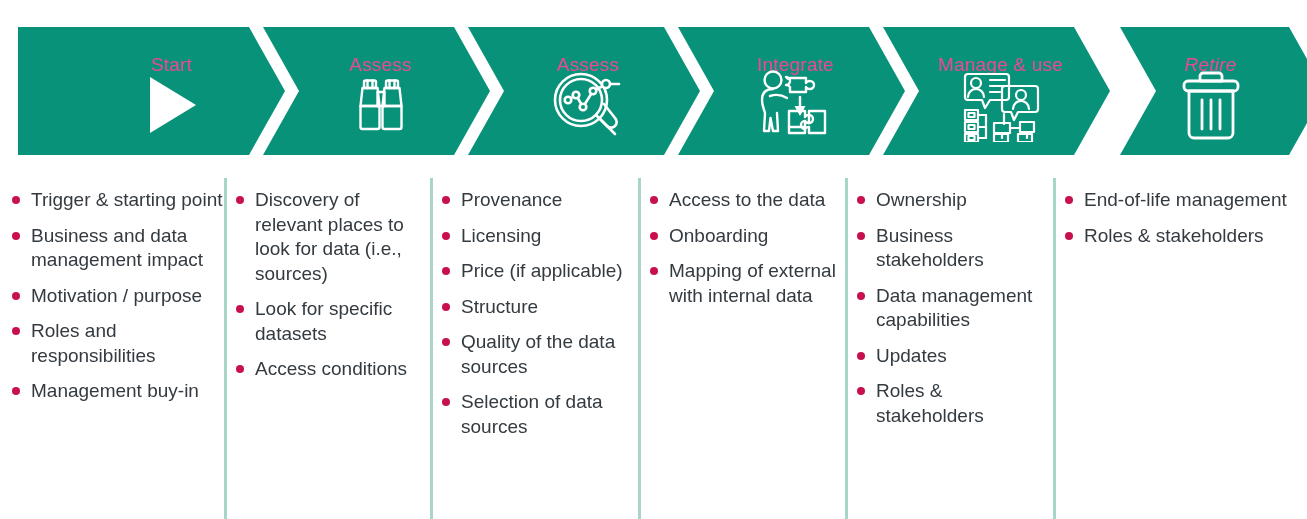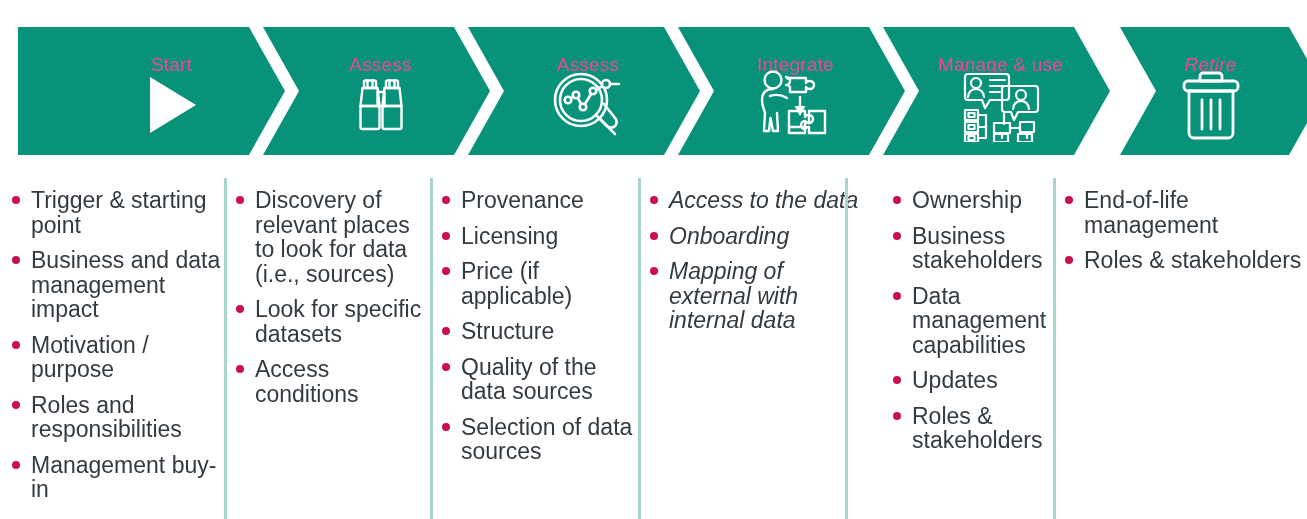--- a/index.html
+++ b/index.html
@@ -96,21 +96,21 @@
     list-style: none;
     margin: 0;
     padding: 0;
     position: relative;
   }
   ul.bullets li {
     position: relative;
     padding-left: 31px;
     margin-bottom: 11px;
     color: #333a40;
-    font-size: 23px;
+    font-size: 19px;
     line-height: 24.5px;
     font-family: "Liberation Sans", sans-serif;
   }
   ul.bullets li .dot {
     position: absolute;
     left: 12px;
     top: 8px;
     width: 8px;
     height: 8px;
     border-radius: 50%;
@@ -271,29 +271,29 @@
       </ul>
     </div>
     <div class="col" style="left: 224px; width: 206px;">
       <div class="rule"></div>
       <ul class="bullets">
         <li><span class="dot"></span><span>Discovery of relevant places to look for data (i.e., sources)</span></li>
         <li><span class="dot"></span><span>Look for specific datasets</span></li>
         <li><span class="dot"></span><span>Access conditions</span></li>
       </ul>
     </div>
-    <div class="col" style="left: 638px; width: 231px; font-style: italic;">
+    <div class="col" style="left: 638px; width: 231px;">
       <div class="rule"></div>
       <ul class="bullets">
         <li><span class="dot"></span><span>Access to the data</span></li>
         <li><span class="dot"></span><span>Onboarding</span></li>
         <li><span class="dot"></span><span>Mapping of external with internal data</span></li>
       </ul>
     </div>
-    <div class="col" style="left: 845px; width: 208px; padding-left: 36px;">
+    <div class="col" style="left: 845px; width: 208px;">
       <div class="rule"></div>
       <ul class="bullets">
         <li><span class="dot"></span><span>Ownership</span></li>
         <li><span class="dot"></span><span>Business stakeholders</span></li>
         <li><span class="dot"></span><span>Data management capabilities</span></li>
         <li><span class="dot"></span><span>Updates</span></li>
         <li><span class="dot"></span><span>Roles &amp; stakeholders</span></li>
       </ul>
     </div>
     <div class="col" style="left: 1053px; width: 254px;">

